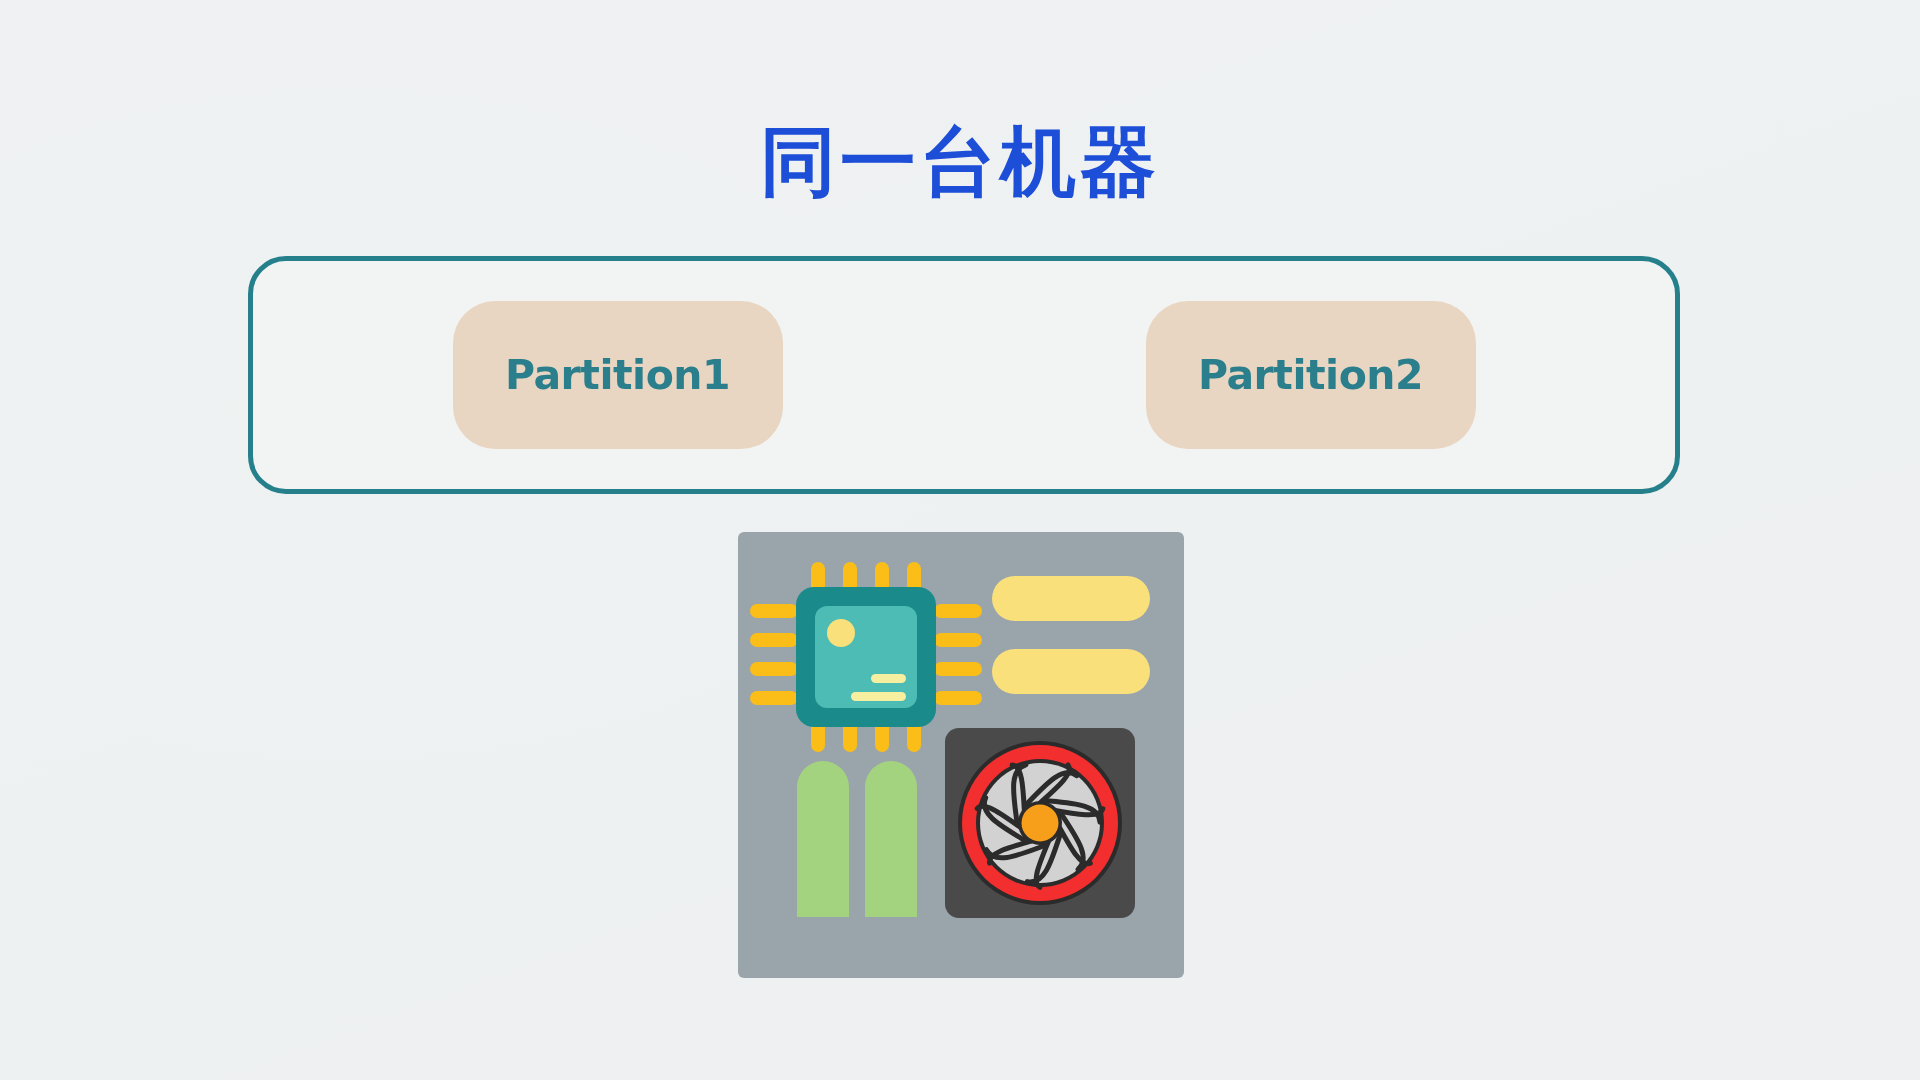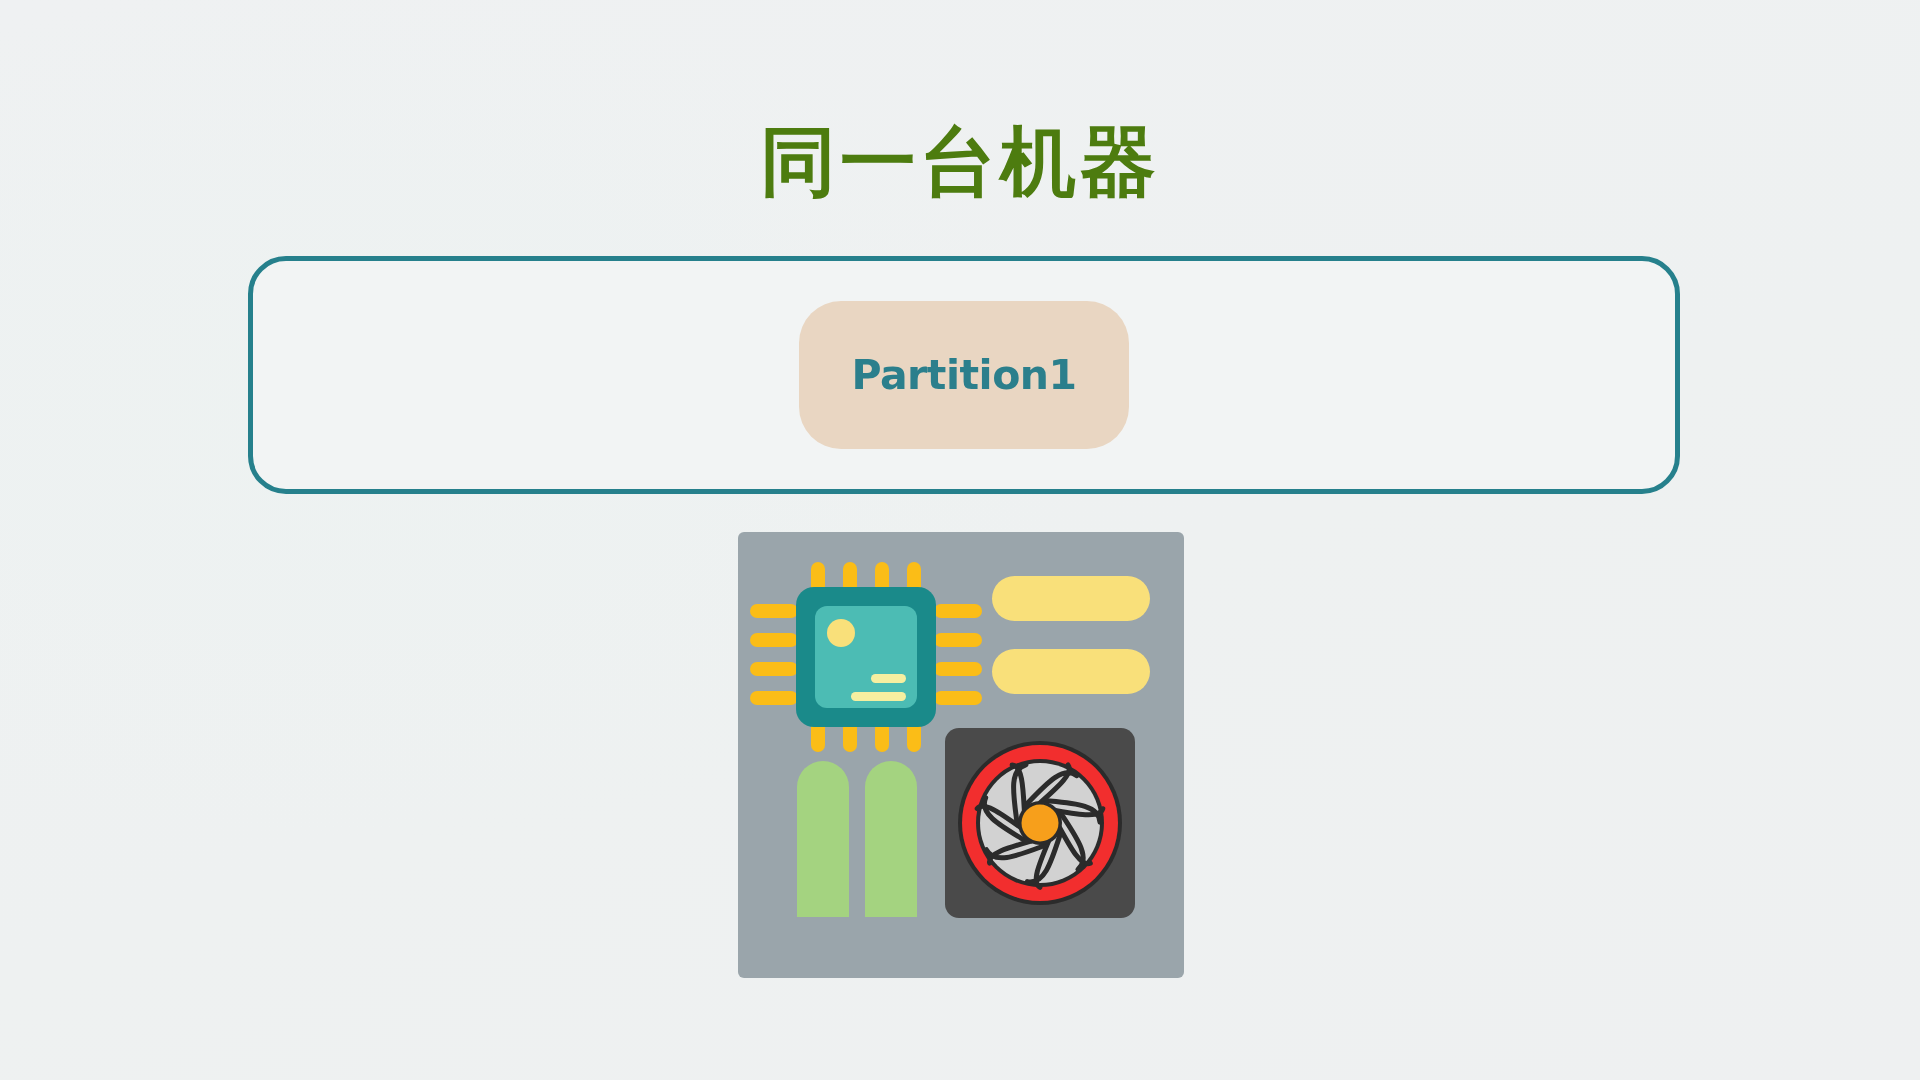--- a/index.html
+++ b/index.html
@@ -13,21 +13,21 @@
   }
   .stage{position:relative;width:1920px;height:1080px;}
 
   
   .title{
     position:absolute;left:0;top:118px;width:1920px;
     text-align:center;
     font-family:"DejaVu Sans","Liberation Sans",sans-serif;
     font-size:76px;line-height:88px;font-weight:700;
     letter-spacing:4px;
-    color:#4d7c0f;
+    color:#1d4ed8;
     white-space:nowrap;
   }
 
   
   .machine-box{
     position:absolute;left:248px;top:256px;width:1432px;height:238px;
     border:5px solid #26808c;
     border-radius:38px;
     background:#f2f4f4;
     box-sizing:border-box;
@@ -61,20 +61,23 @@
 <div class="stage">
 
   <div class="title">同一台机器</div>
 
   <div class="machine-box">
 
     <div class="partition">
       <span class="partition-label">Partition1</span>
     </div>
 
+    <div class="partition">
+      <span class="partition-label">Partition2</span>
+    </div>
 
 
   </div>
 
   <div class="board-wrap">
     <svg class="board-svg" viewBox="0 0 446 446" xmlns="http://www.w3.org/2000/svg">
 
       <rect x="0" y="0" width="446" height="446" rx="6" ry="6" fill="#9aa5ab"></rect>
 
       <g fill="#fbbd17">

